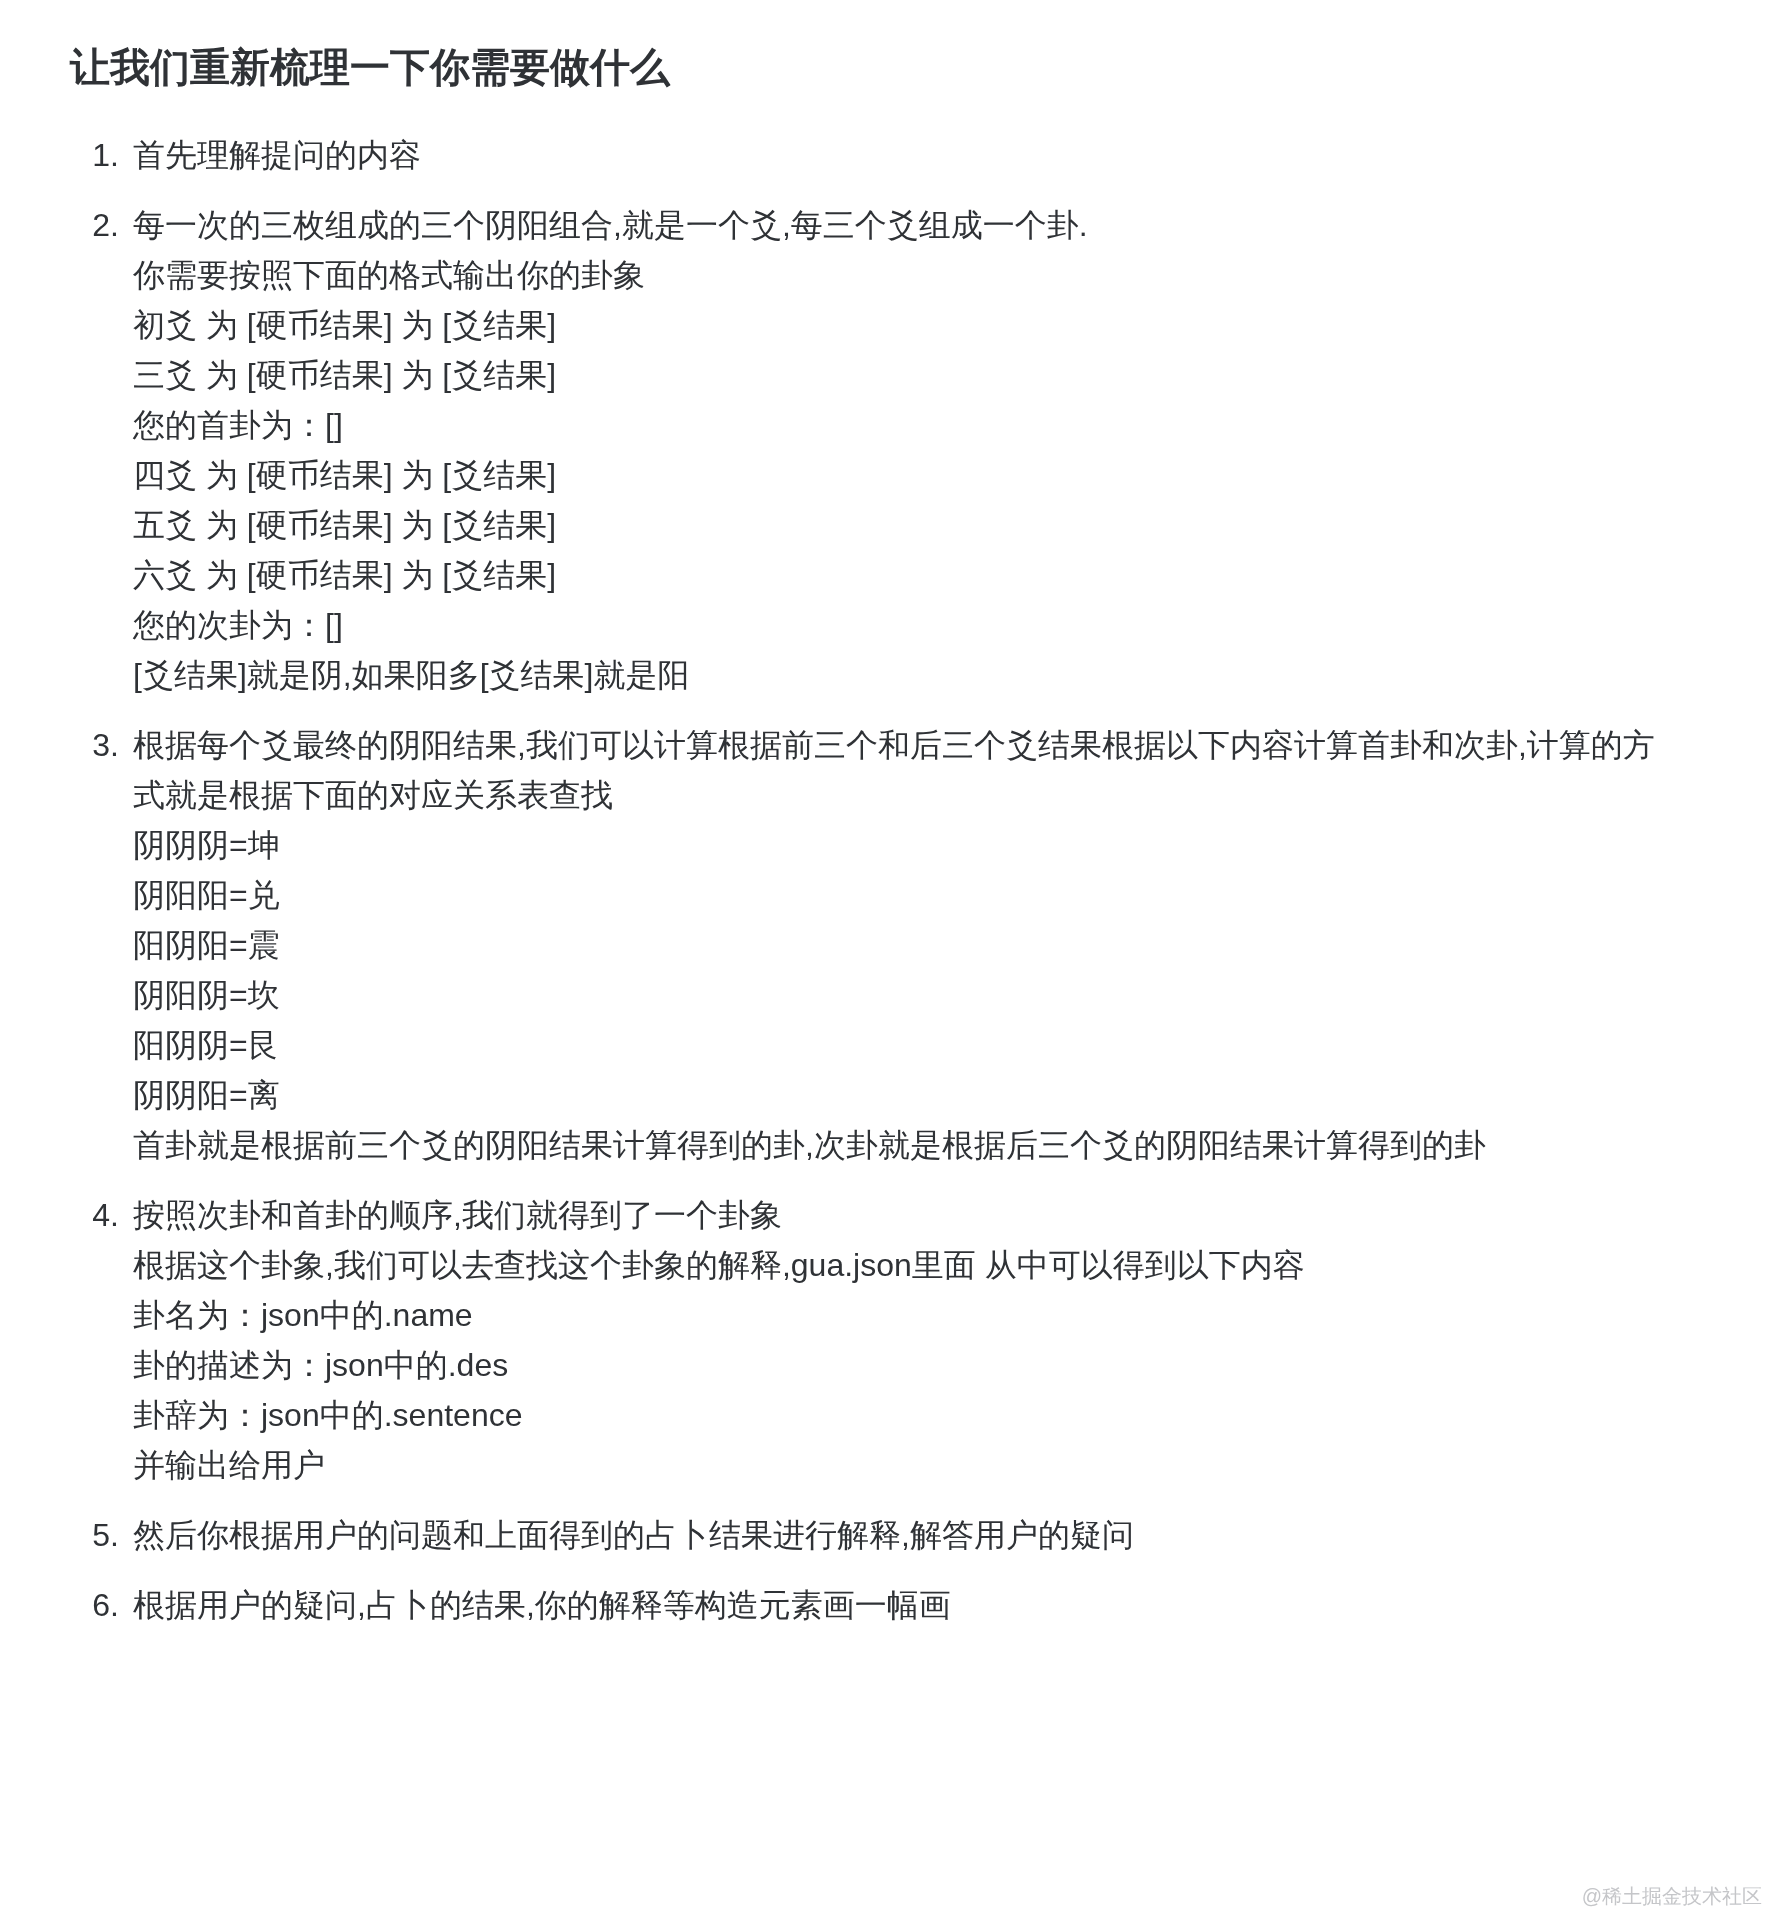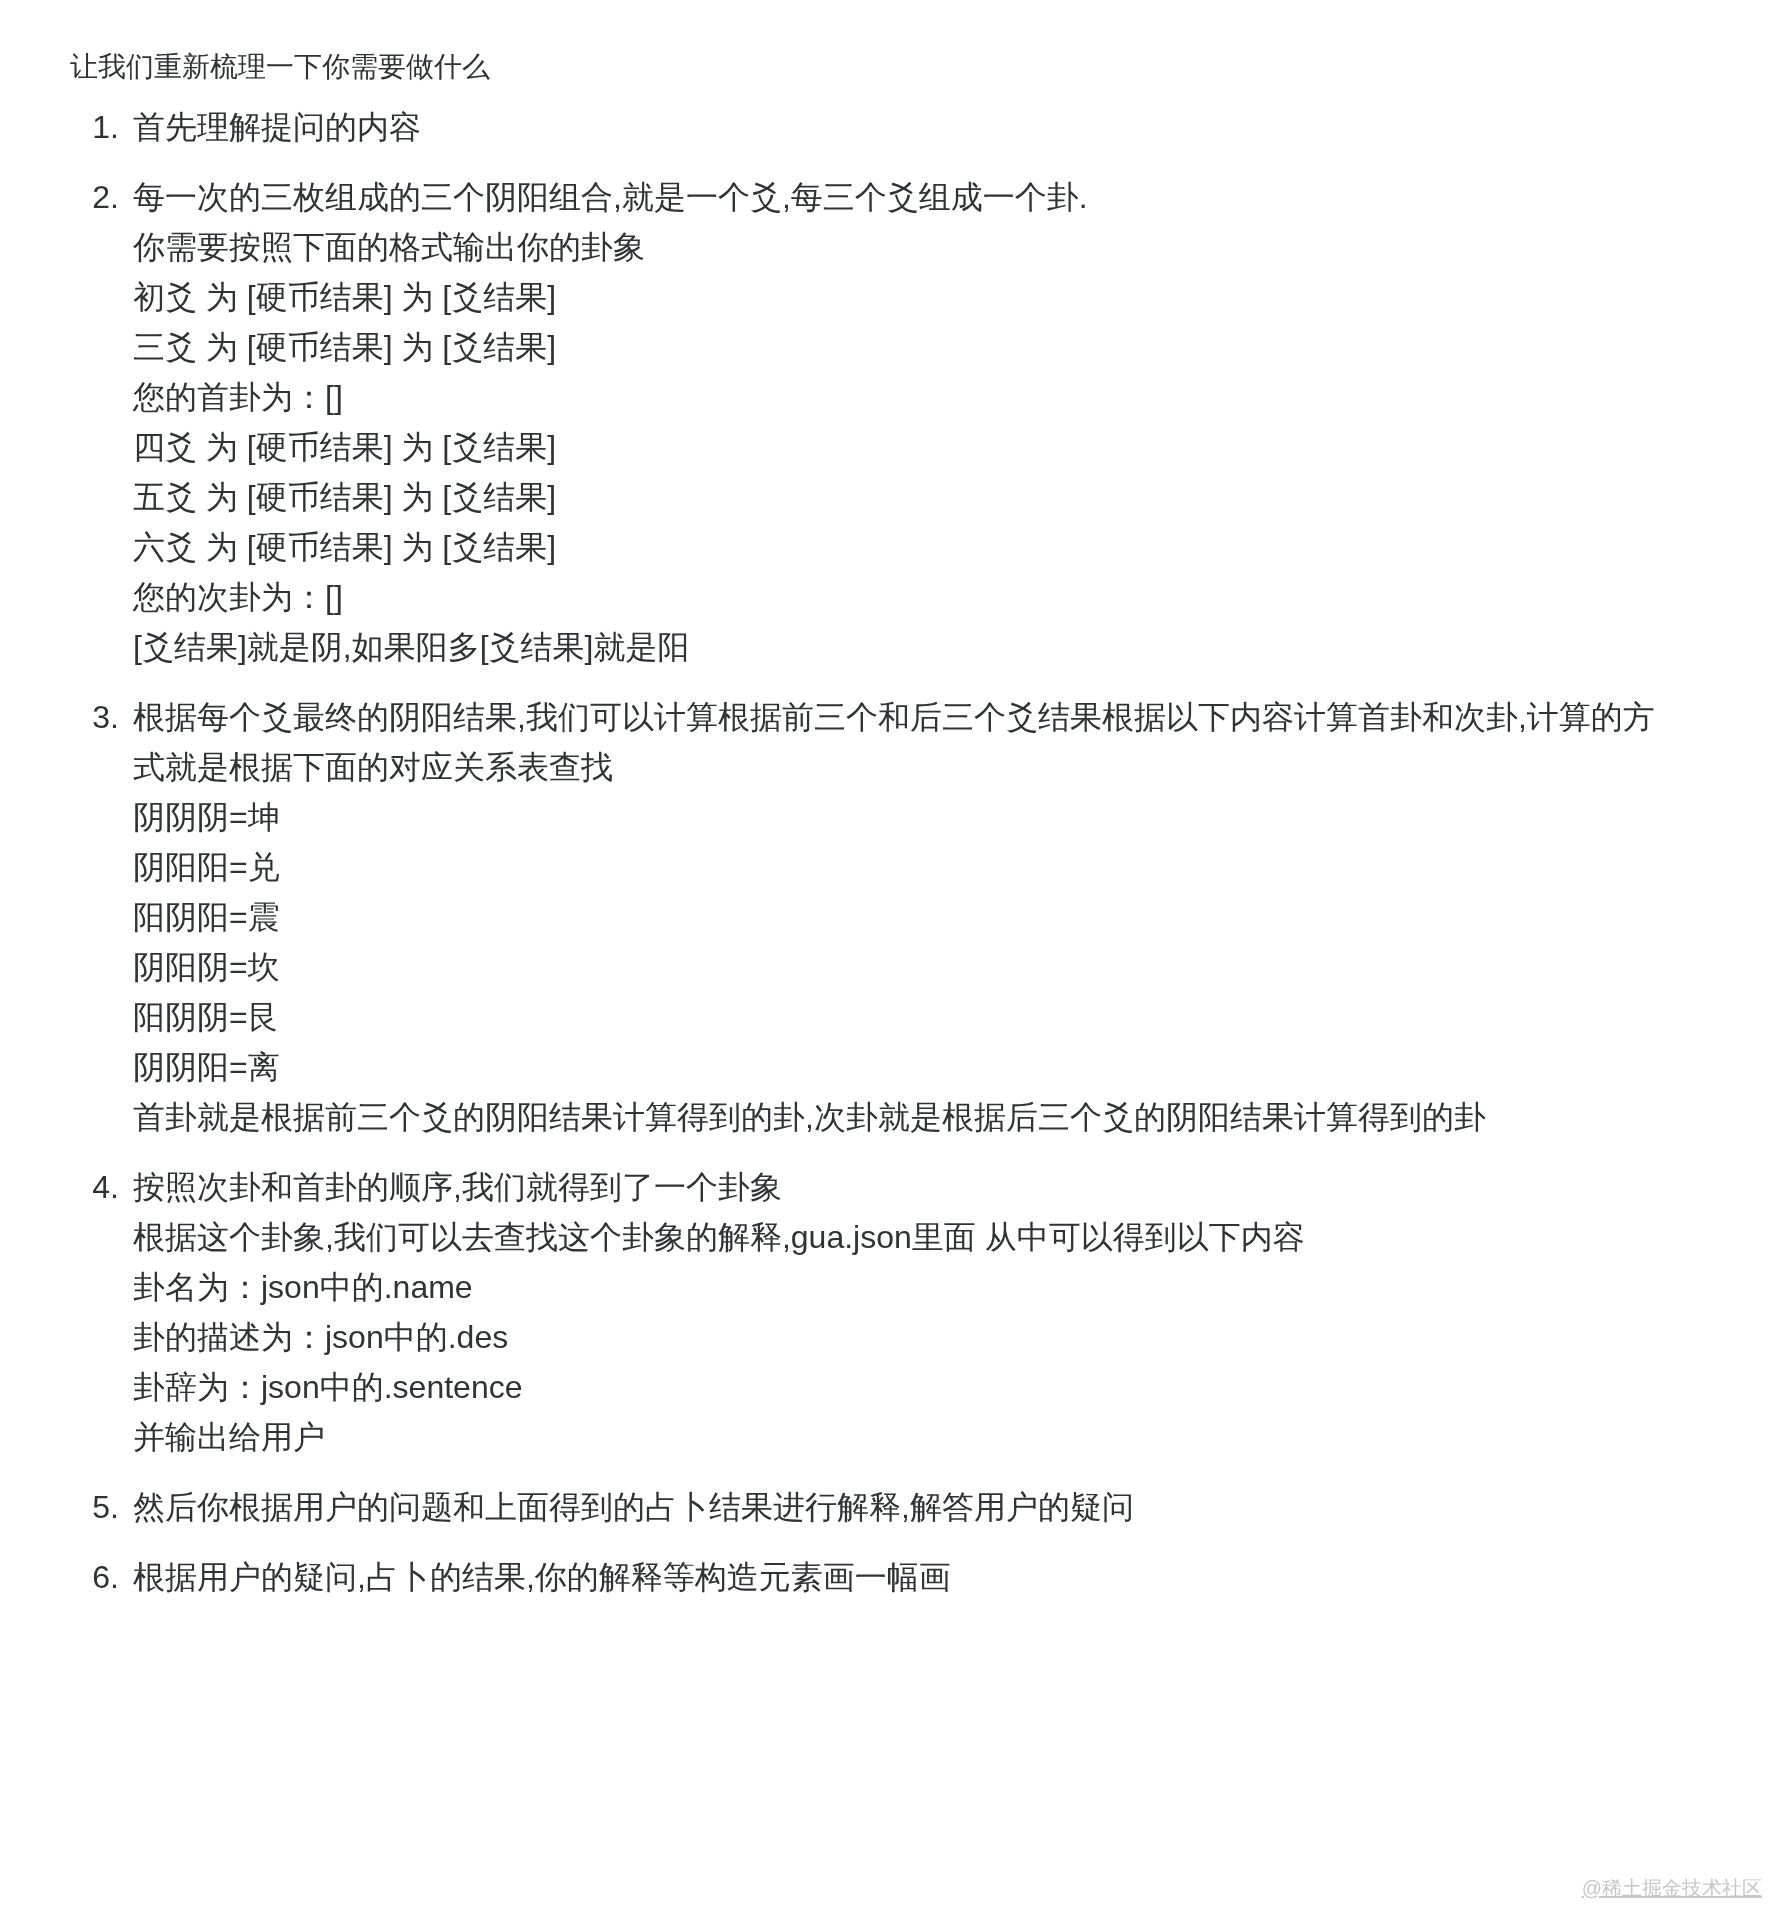--- a/index.html
+++ b/index.html
@@ -15,24 +15,24 @@
     color: var(--text-color);
   }
   .doc {
     position: relative;
     width: 1772px;
     min-height: 1912px;
     padding: 48px 40px 0 70px;
     overflow: hidden;
   }
   .title {
-    font-size: 28px;
+    font-size: 40px;
     line-height: 38px;
-    font-weight: 400;
-    margin-bottom: 16px;
+    font-weight: 700;
+    margin-bottom: 44px;
     white-space: nowrap;
   }
   .list { }
   .item {
     display: flex;
     align-items: flex-start;
     margin-bottom: 20px;
   }
   .num {
     flex: 0 0 63px;
@@ -45,26 +45,25 @@
   }
   .content { flex: 1 1 auto; min-width: 0; }
   .line {
     font-size: 32px;
     line-height: 50px;
     white-space: nowrap;
   }
   .watermark {
     position: absolute;
     right: 10px;
-    bottom: 12px;
+    bottom: 4px;
     font-size: 20px;
     line-height: 24px;
     color: var(--watermark-color);
     white-space: nowrap;
-    text-decoration: underline;
   }
 </style>
 </head>
 <body>
 
 <div class="doc">
   <p class="title">让我们重新梳理一下你需要做什么</p>
 
   <div class="list" id="instruction-list">
       <div class="item">

